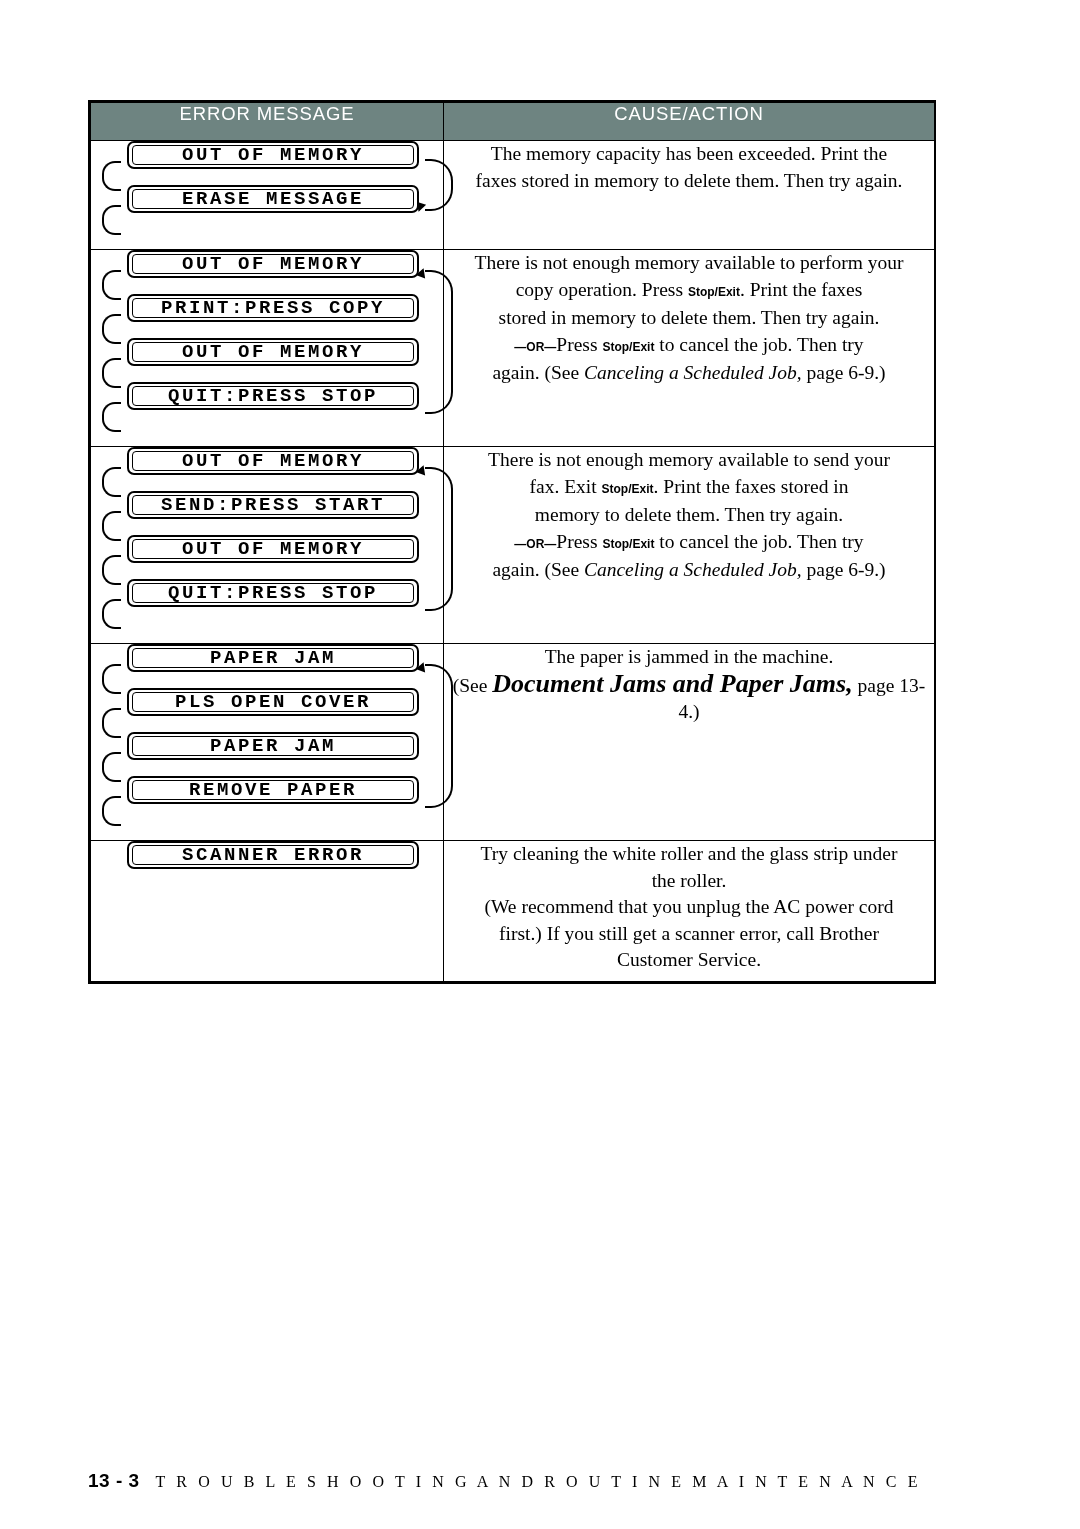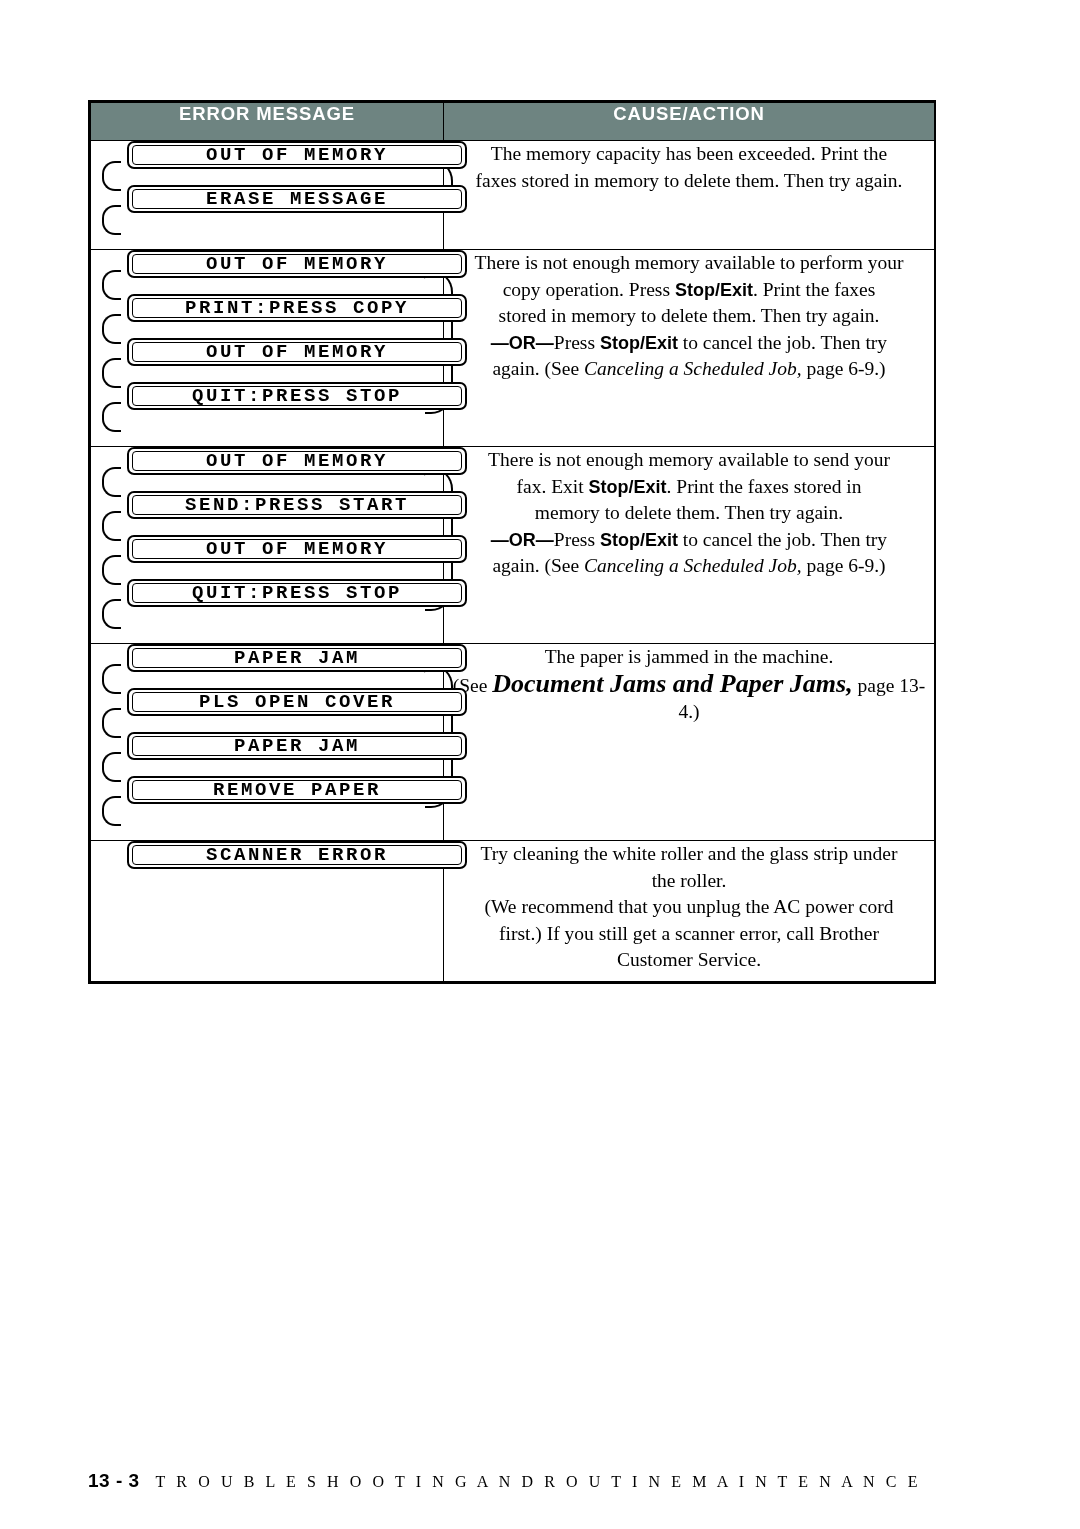--- a/index.html
+++ b/index.html
@@ -31,39 +31,39 @@
   }
   table.err td, table.err th {
     border: 1.5px solid #000;
     vertical-align: top;
     padding: 0;
   }
   thead th {
     background: #6e8481;
     color: #ffffff;
     font-family: "Liberation Sans", sans-serif;
-    font-weight: bold;
+    font-weight: normal;
     font-size: 18.5px;
     letter-spacing: 0.9px;
     text-align: center;
     height: 37px;
     vertical-align: middle;
   }
   col.c1 { width: 353px; }
   col.c2 { width: 491px; }
 
   
   .msg-cell {
     position: relative;
     padding: 11px 0 13px 0;
   }
   .lcd {
     position: relative;
     margin: 0 auto 0 36px;
-    width: 340px;
+    width: 292px;
     height: 28px;
     border: 2px solid #000;
     border-radius: 7px;
     box-sizing: border-box;
     font-family: "Liberation Mono", monospace;
     font-weight: bold;
     font-size: 19px;
     letter-spacing: 2.6px;
     line-height: 25px;
     text-align: center;
@@ -110,21 +110,21 @@
     border-right: 5px solid transparent;
   }
 
   
   .cause-cell {
     padding: 10px 11px 12px 13px;
     font-size: 19.5px;
     line-height: 26.5px;
   }
   .cause-cell p { margin: 0; text-align: center; }
-  .bold { font-family: "Liberation Sans", sans-serif; font-weight: bold; font-size: 18px; }
+  .bold { font-family: "Liberation Sans", sans-serif; font-weight: bold; font-size: 12px; }
   .ital { font-style: italic; margin-top: 36px; }
 
   
   .footer {
     position: absolute;
     left: 88px;
     top: 1470px;
     font-family: "Liberation Serif", serif;
     font-size: 19px;
   }

